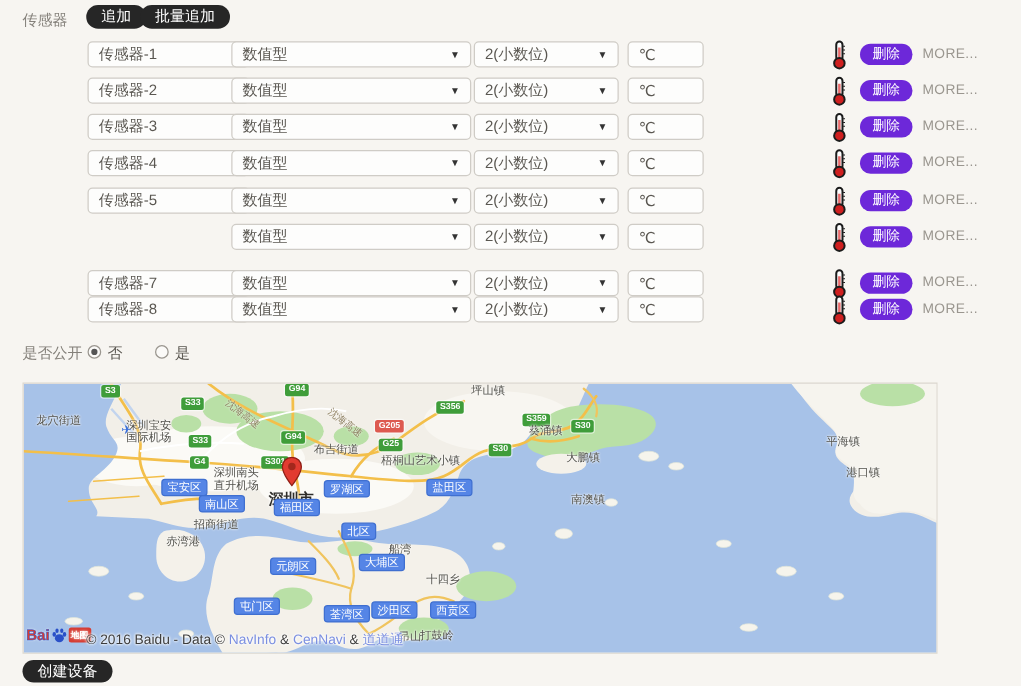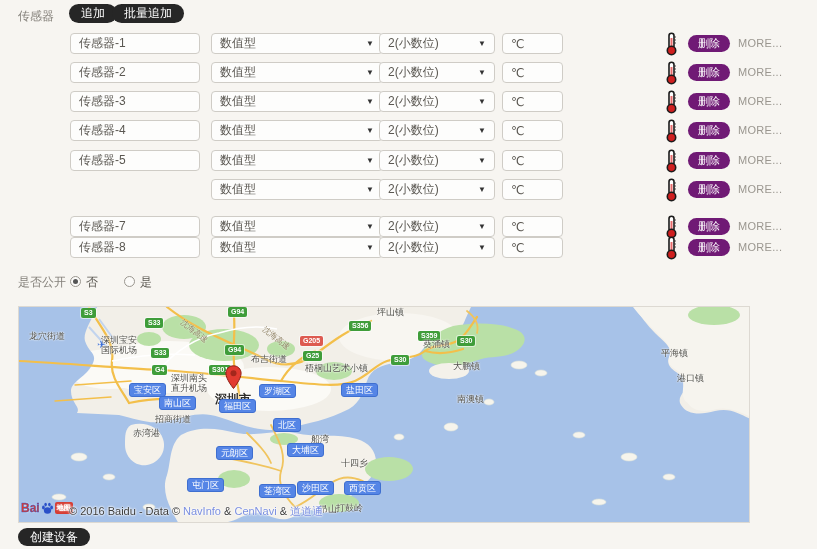--- a/index.html
+++ b/index.html
@@ -13,25 +13,25 @@
              font-family:inherit; }
 
   
   .sensor-row { position:absolute; left:0; width:817px; height:22px; }
   .inp { position:absolute; height:21px; background:#fdfdfc; border:1px solid #cfccc6; border-radius:4px;
          font-size:12px; color:#5a5751; padding:0 8px; font-family:inherit; }
   .inp.name { left:70px; width:130px; }
   .inp.unit { left:502px; width:61px; }
   .sel { position:absolute; height:21px; background:#fdfdfc; border:1px solid #cfccc6; border-radius:4px;
          font-size:12px; color:#5a5751; padding:0 8px; line-height:19px; cursor:pointer; }
-  .sel.type { left:211px; width:172px; }
+  .sel.type { left:185px; width:192px; }
   .sel.dec  { left:379px; width:116px; }
   .sel .arrow { position:absolute; right:8px; top:0; font-size:8px; color:#333; line-height:20px; }
   .thermo { position:absolute; left:664px; top:-1px; width:15px; height:24px; }
-  .del { position:absolute; left:688px; top:2px; height:17px; background:#701a75; color:#fff;
+  .del { position:absolute; left:688px; top:2px; height:17px; background:#6d28d9; color:#fff;
          border:none; border-radius:9px; font-size:11px; padding:0 10px; line-height:17px; cursor:pointer; font-family:inherit; }
   .more { position:absolute; left:738px; top:4px; font-size:11px; color:#9a968f; text-decoration:none; cursor:pointer; letter-spacing:.3px; }
 
   
   .radio { position:absolute; width:11px; height:11px; border:1px solid #9a968f; border-radius:50%; background:#fbfaf8; cursor:pointer; }
   .radio.checked::after { content:""; position:absolute; left:2px; top:2px; width:5px; height:5px; border-radius:50%; background:#555; }
   .radio-label { position:absolute; font-size:12px; color:#5a5751; cursor:pointer; }
 
   
   #map { position:absolute; left:18px; top:306px; width:732px; height:217px; background:#f2efe8;

